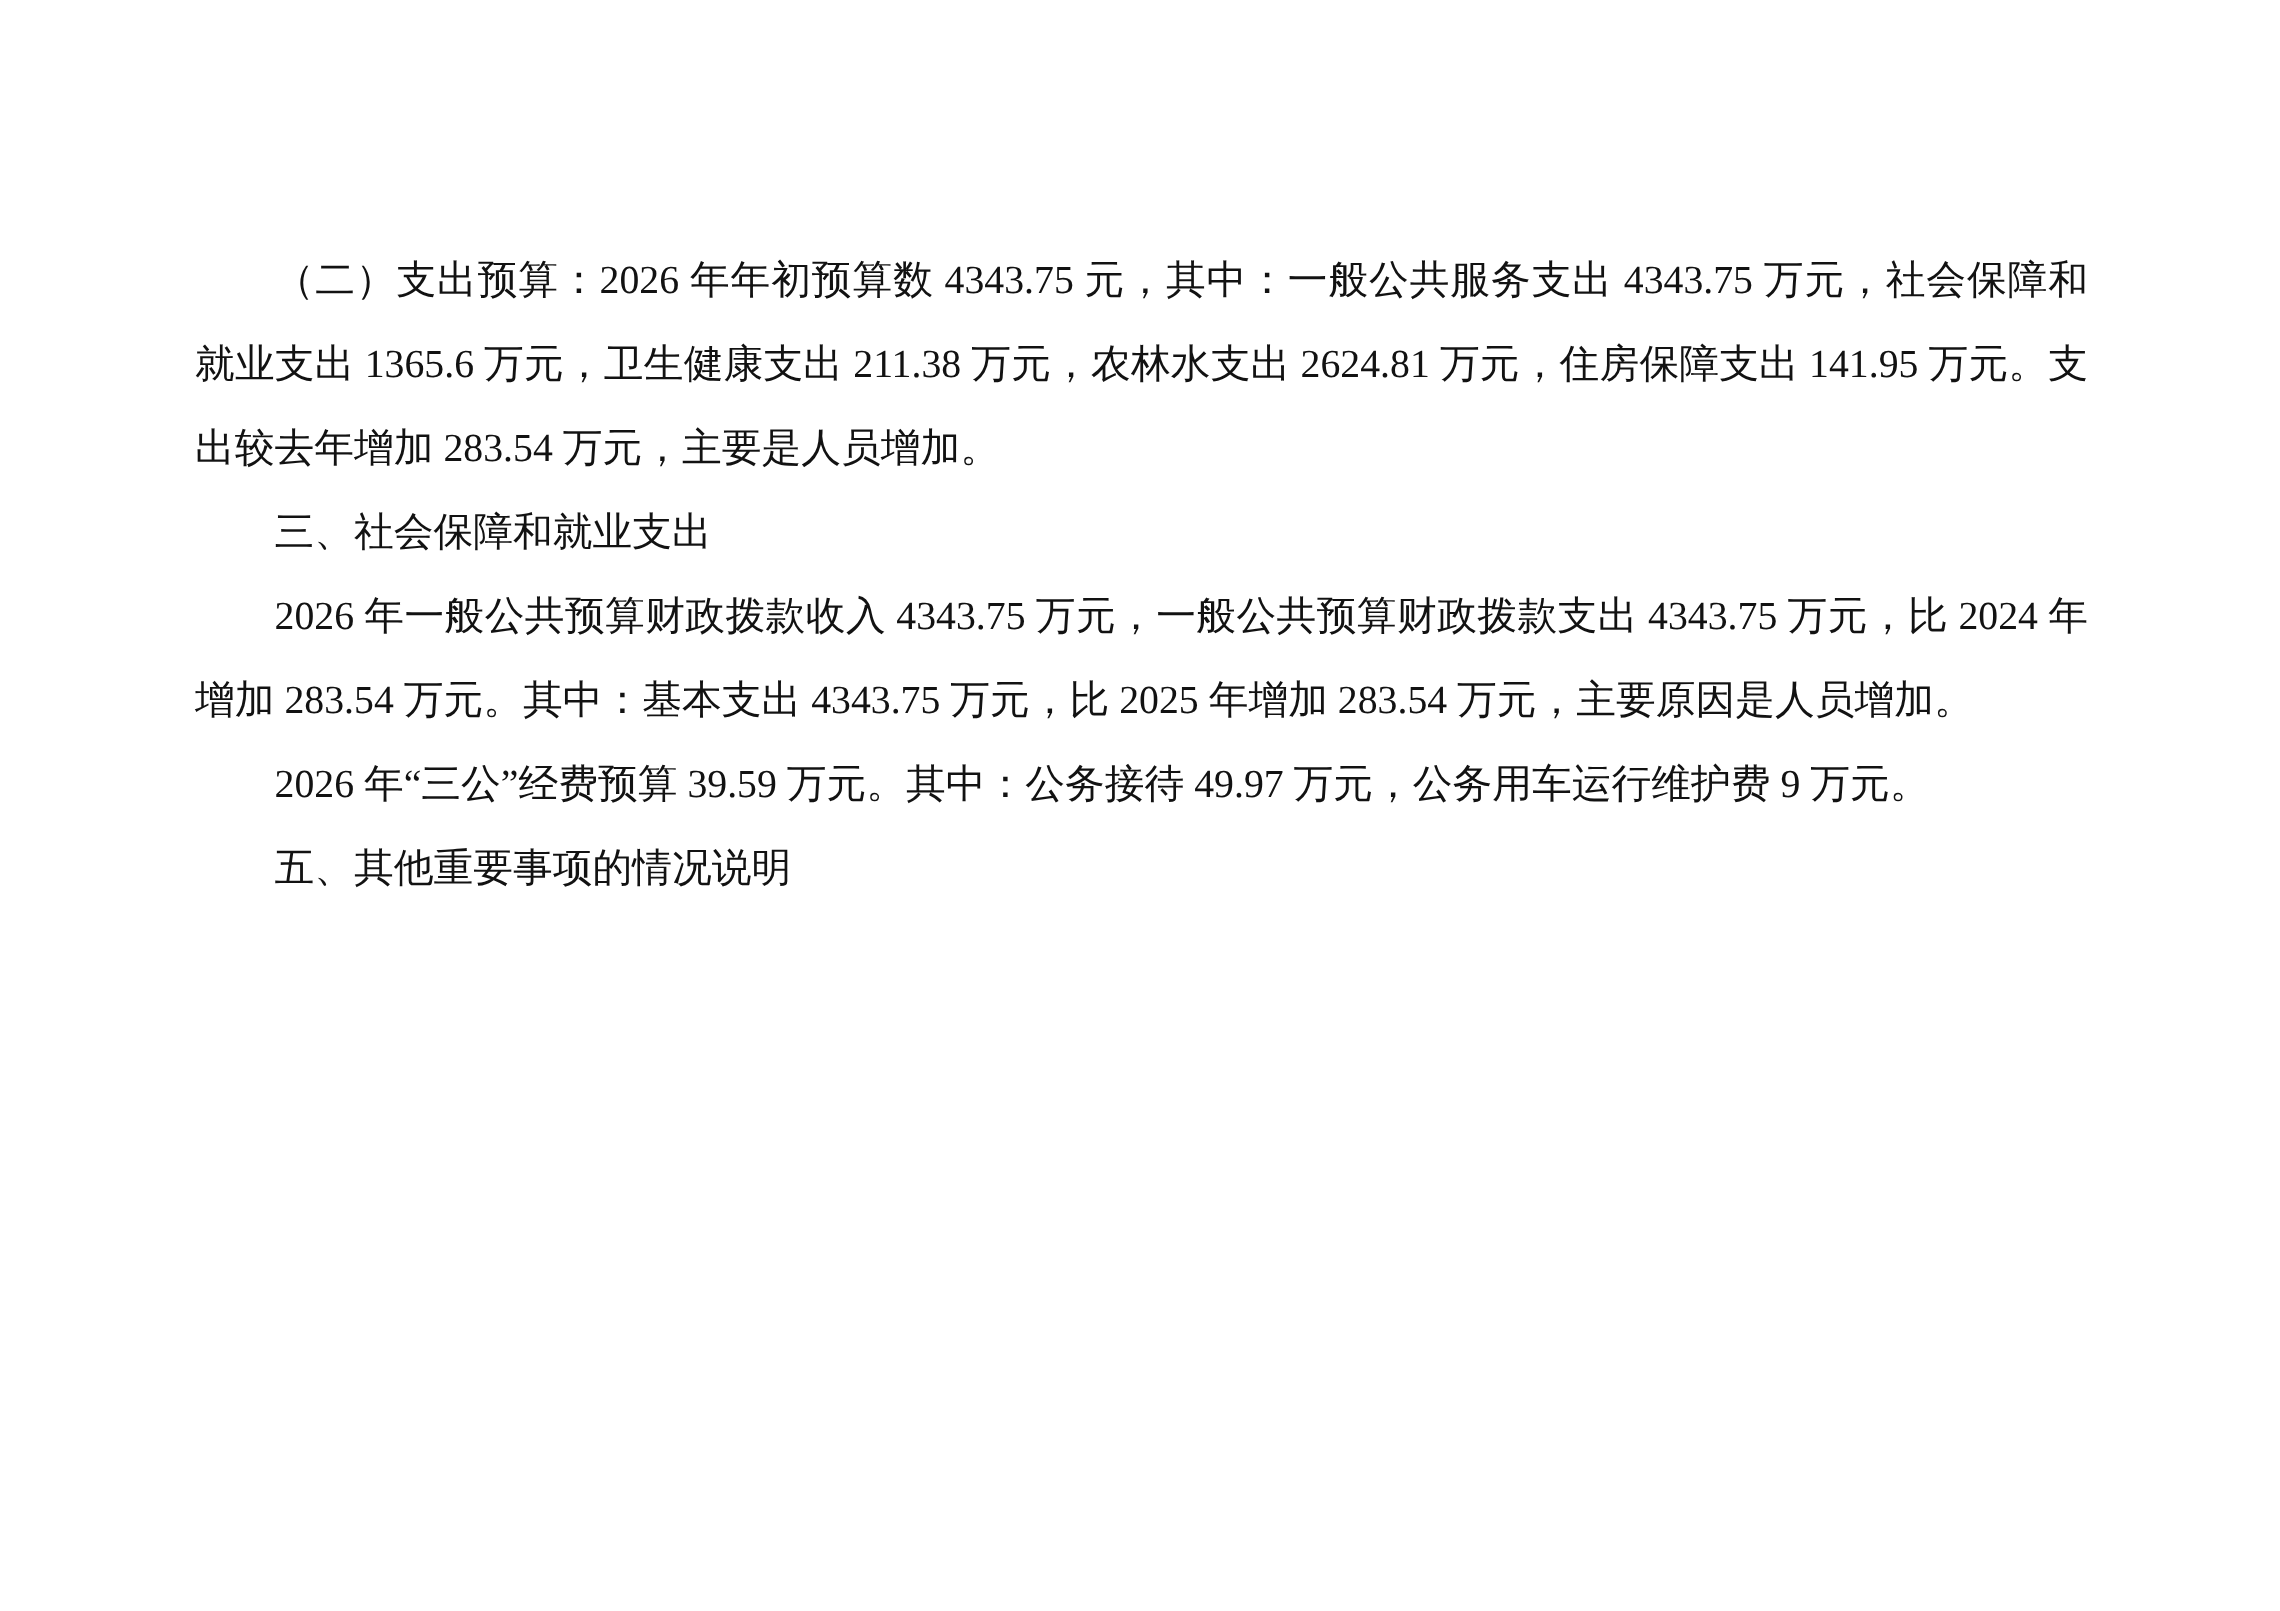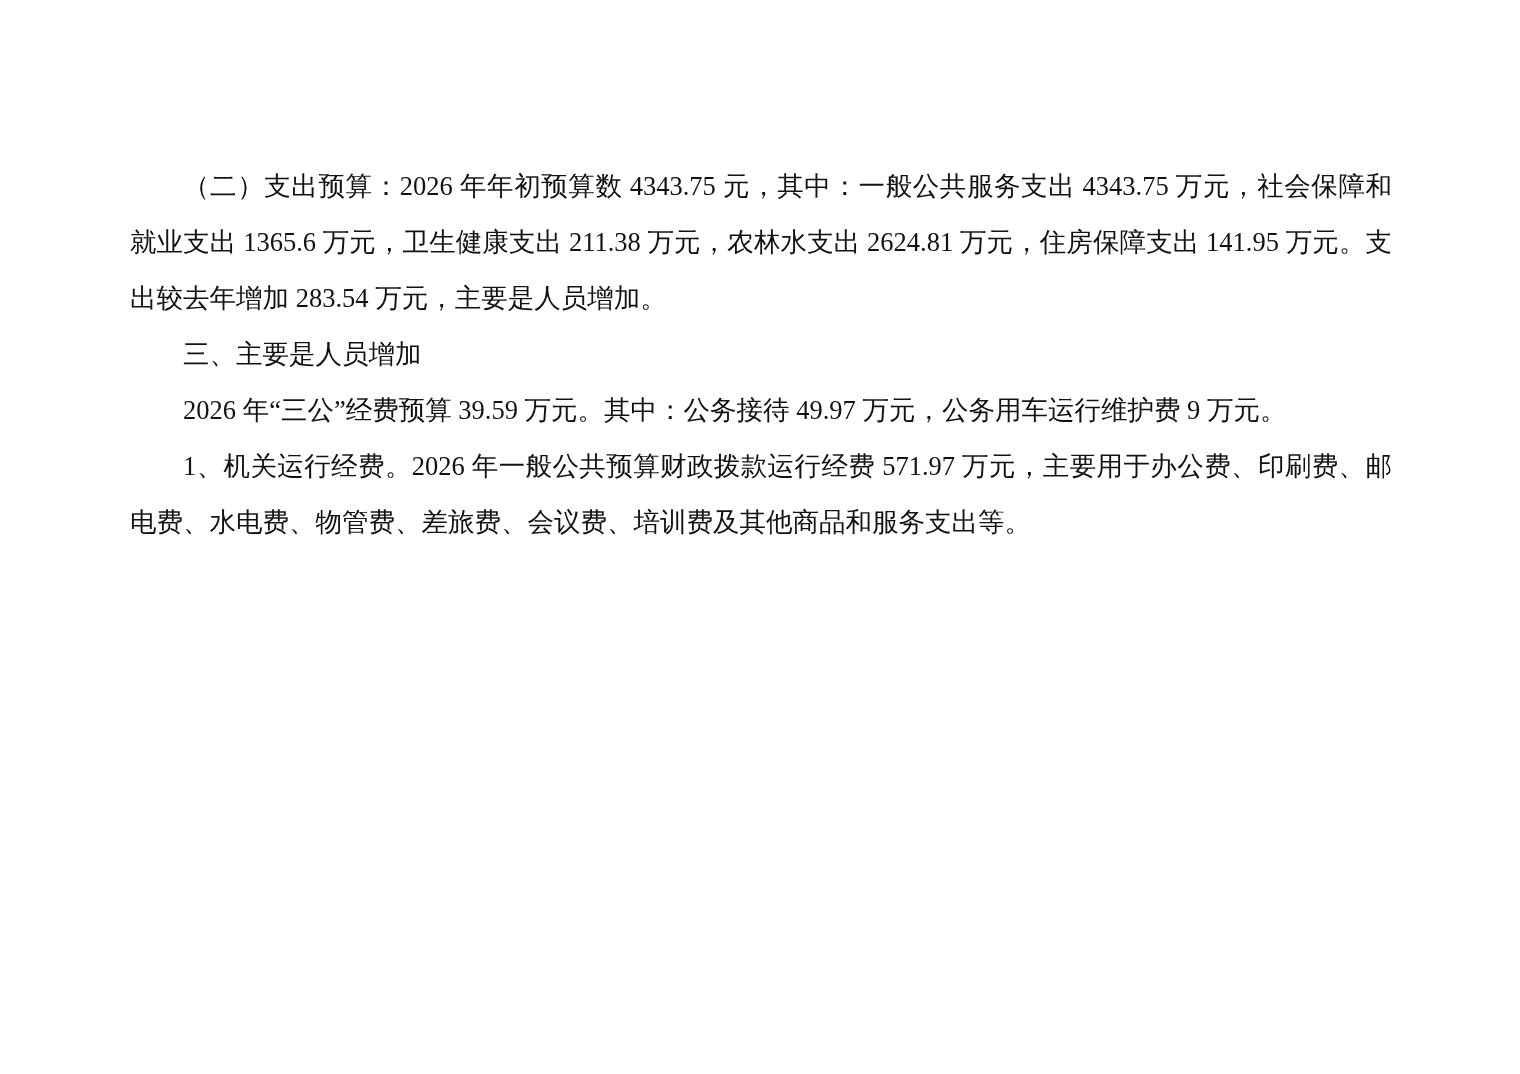--- a/index.html
+++ b/index.html
@@ -30,17 +30,18 @@
     font-weight: 400;
     word-break: break-all;
   }
 </style>
 </head>
 <body>
 
 <div class="page">
   <div class="content">
       <p class="para">（二）支出预算：2026 年年初预算数 4343.75 元，其中：一般公共服务支出 4343.75 万元，社会保障和就业支出 1365.6 万元，卫生健康支出 211.38 万元，农林水支出 2624.81 万元，住房保障支出 141.95 万元。支出较去年增加 283.54 万元，主要是人员增加。</p>
-      <p class="para">三、主要是人员增加</p>
+      <p class="para">三、社会保障和就业支出</p>
+      <p class="para">2026 年一般公共预算财政拨款收入 4343.75 万元，一般公共预算财政拨款支出 4343.75 万元，比 2024 年增加 283.54 万元。其中：基本支出 4343.75 万元，比 2025 年增加 283.54 万元，主要原因是人员增加。</p>
       <p class="para">2026 年“三公”经费预算 39.59 万元。其中：公务接待 49.97 万元，公务用车运行维护费 9 万元。</p>
-      <p class="para">1、机关运行经费。2026 年一般公共预算财政拨款运行经费 571.97 万元，主要用于办公费、印刷费、邮电费、水电费、物管费、差旅费、会议费、培训费及其他商品和服务支出等。</p>
+      <p class="para">五、其他重要事项的情况说明</p>
     </div>
 </div>
 
 </body></html>

